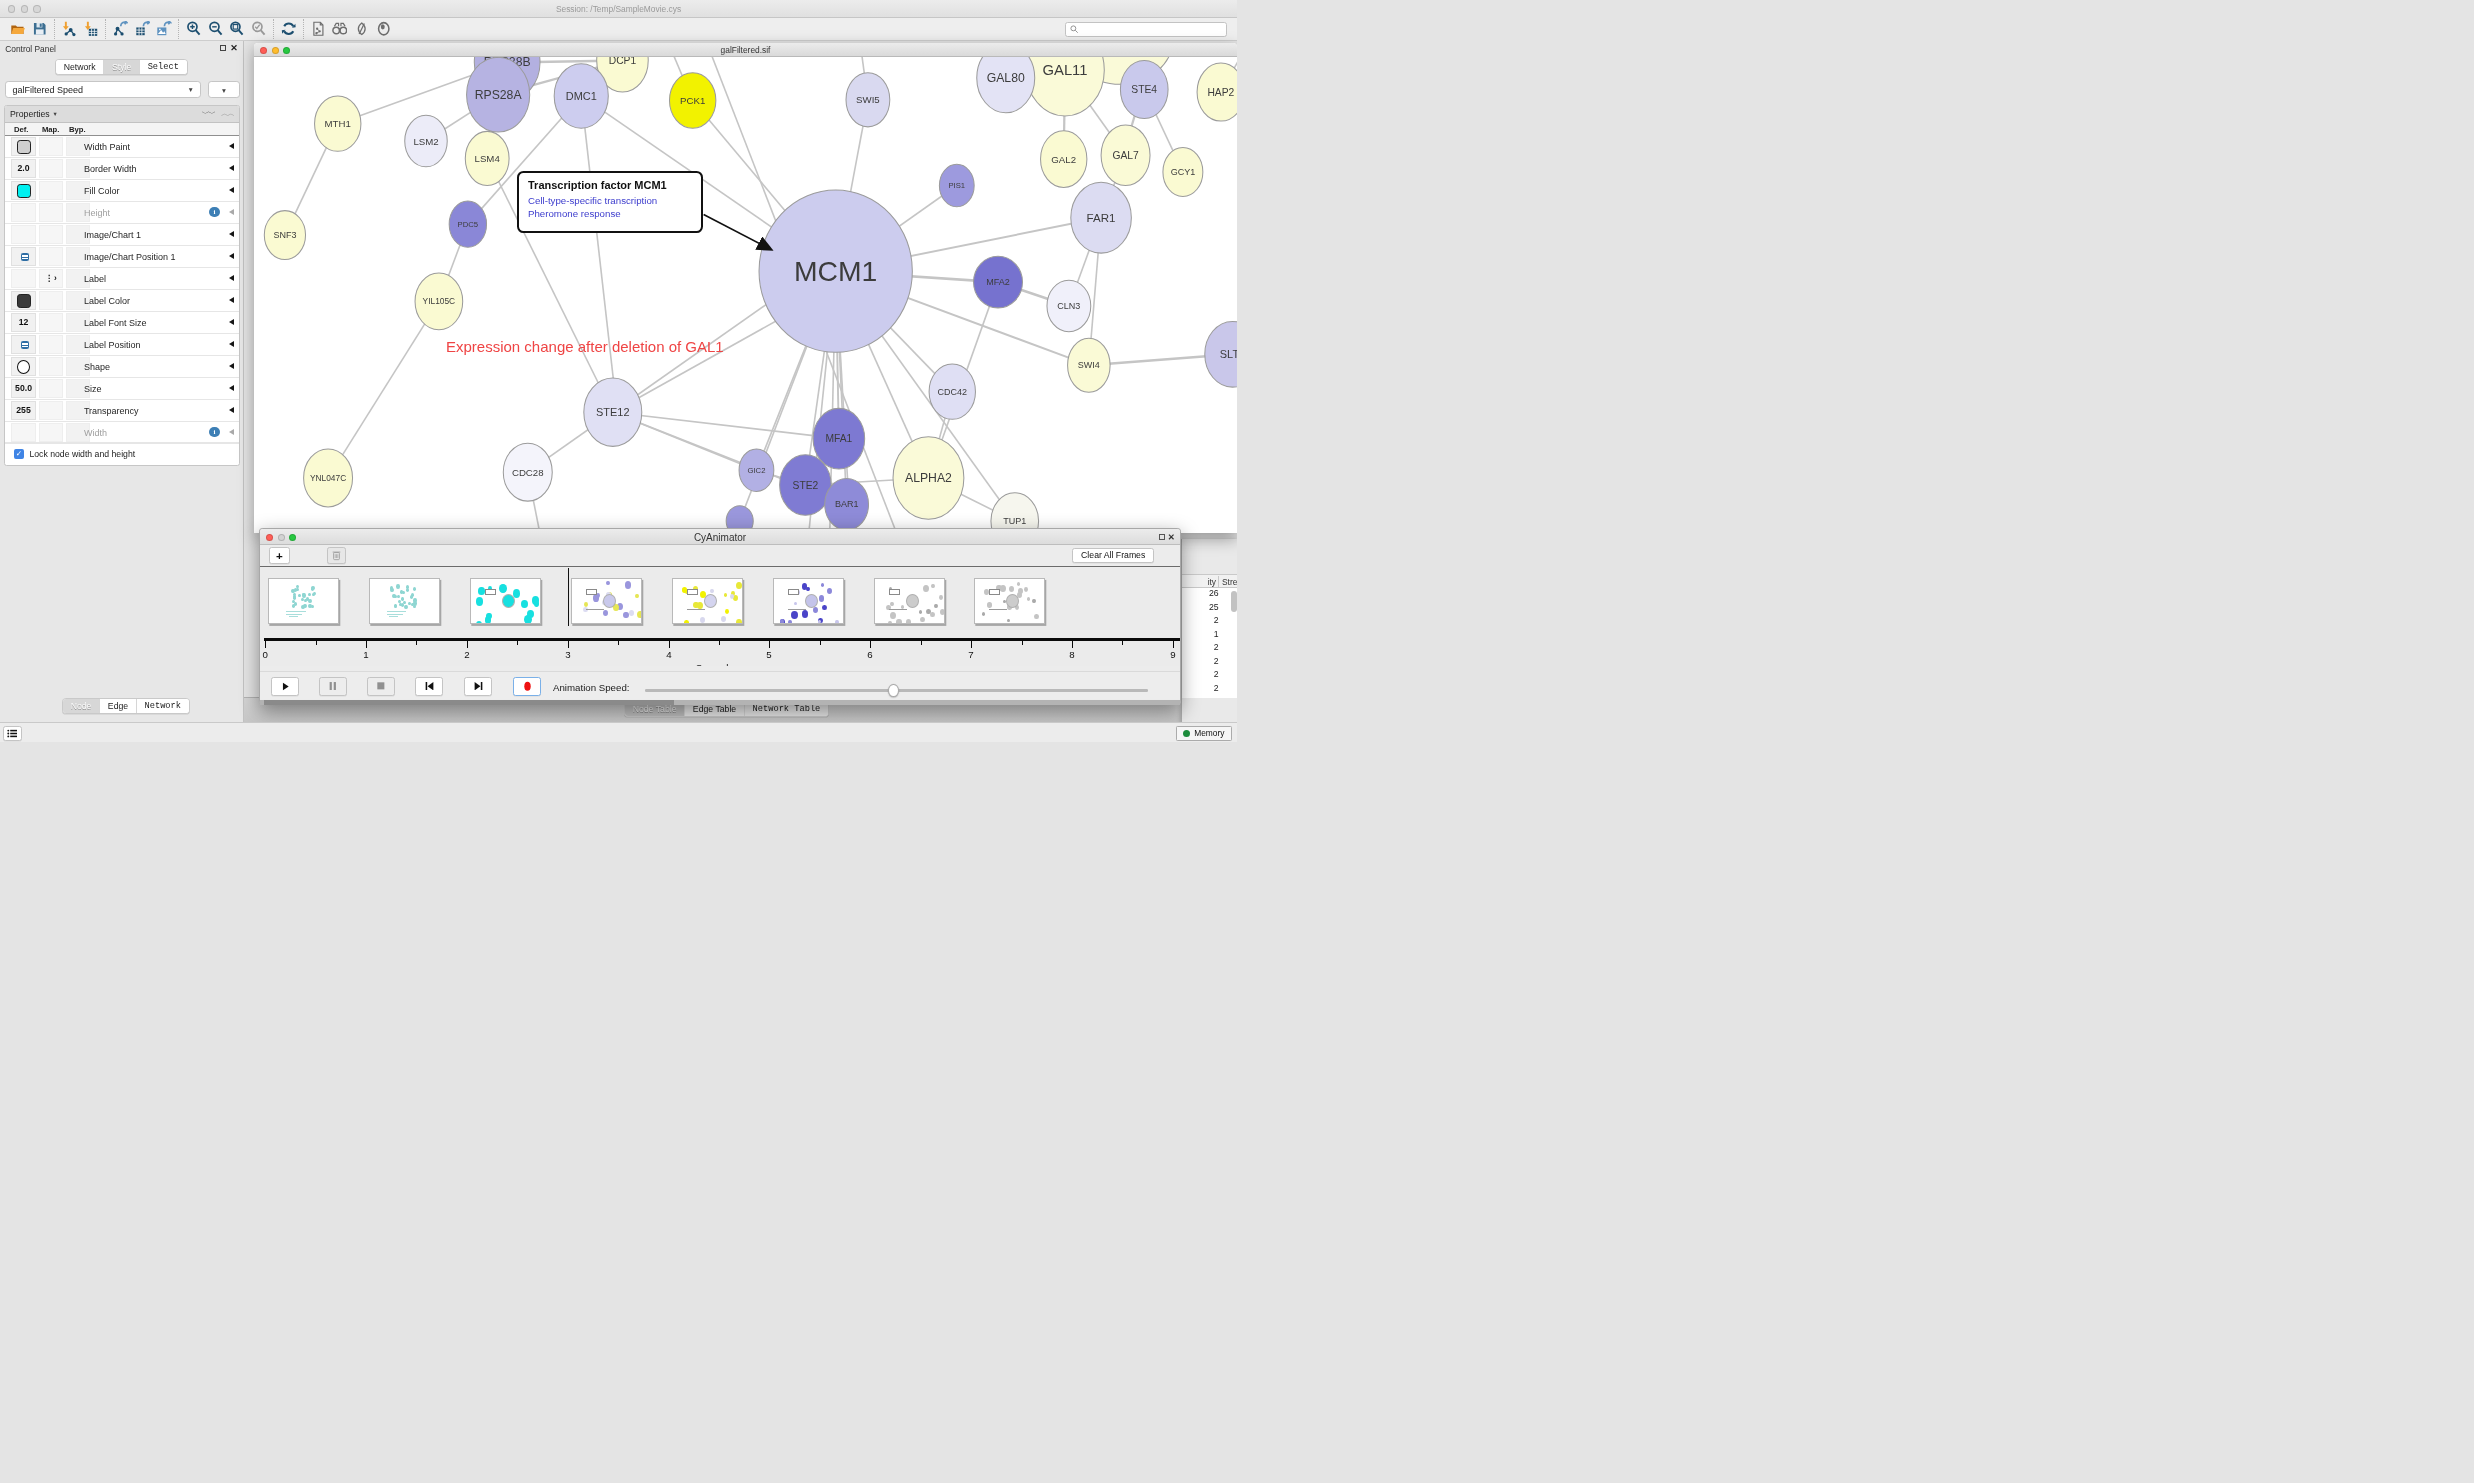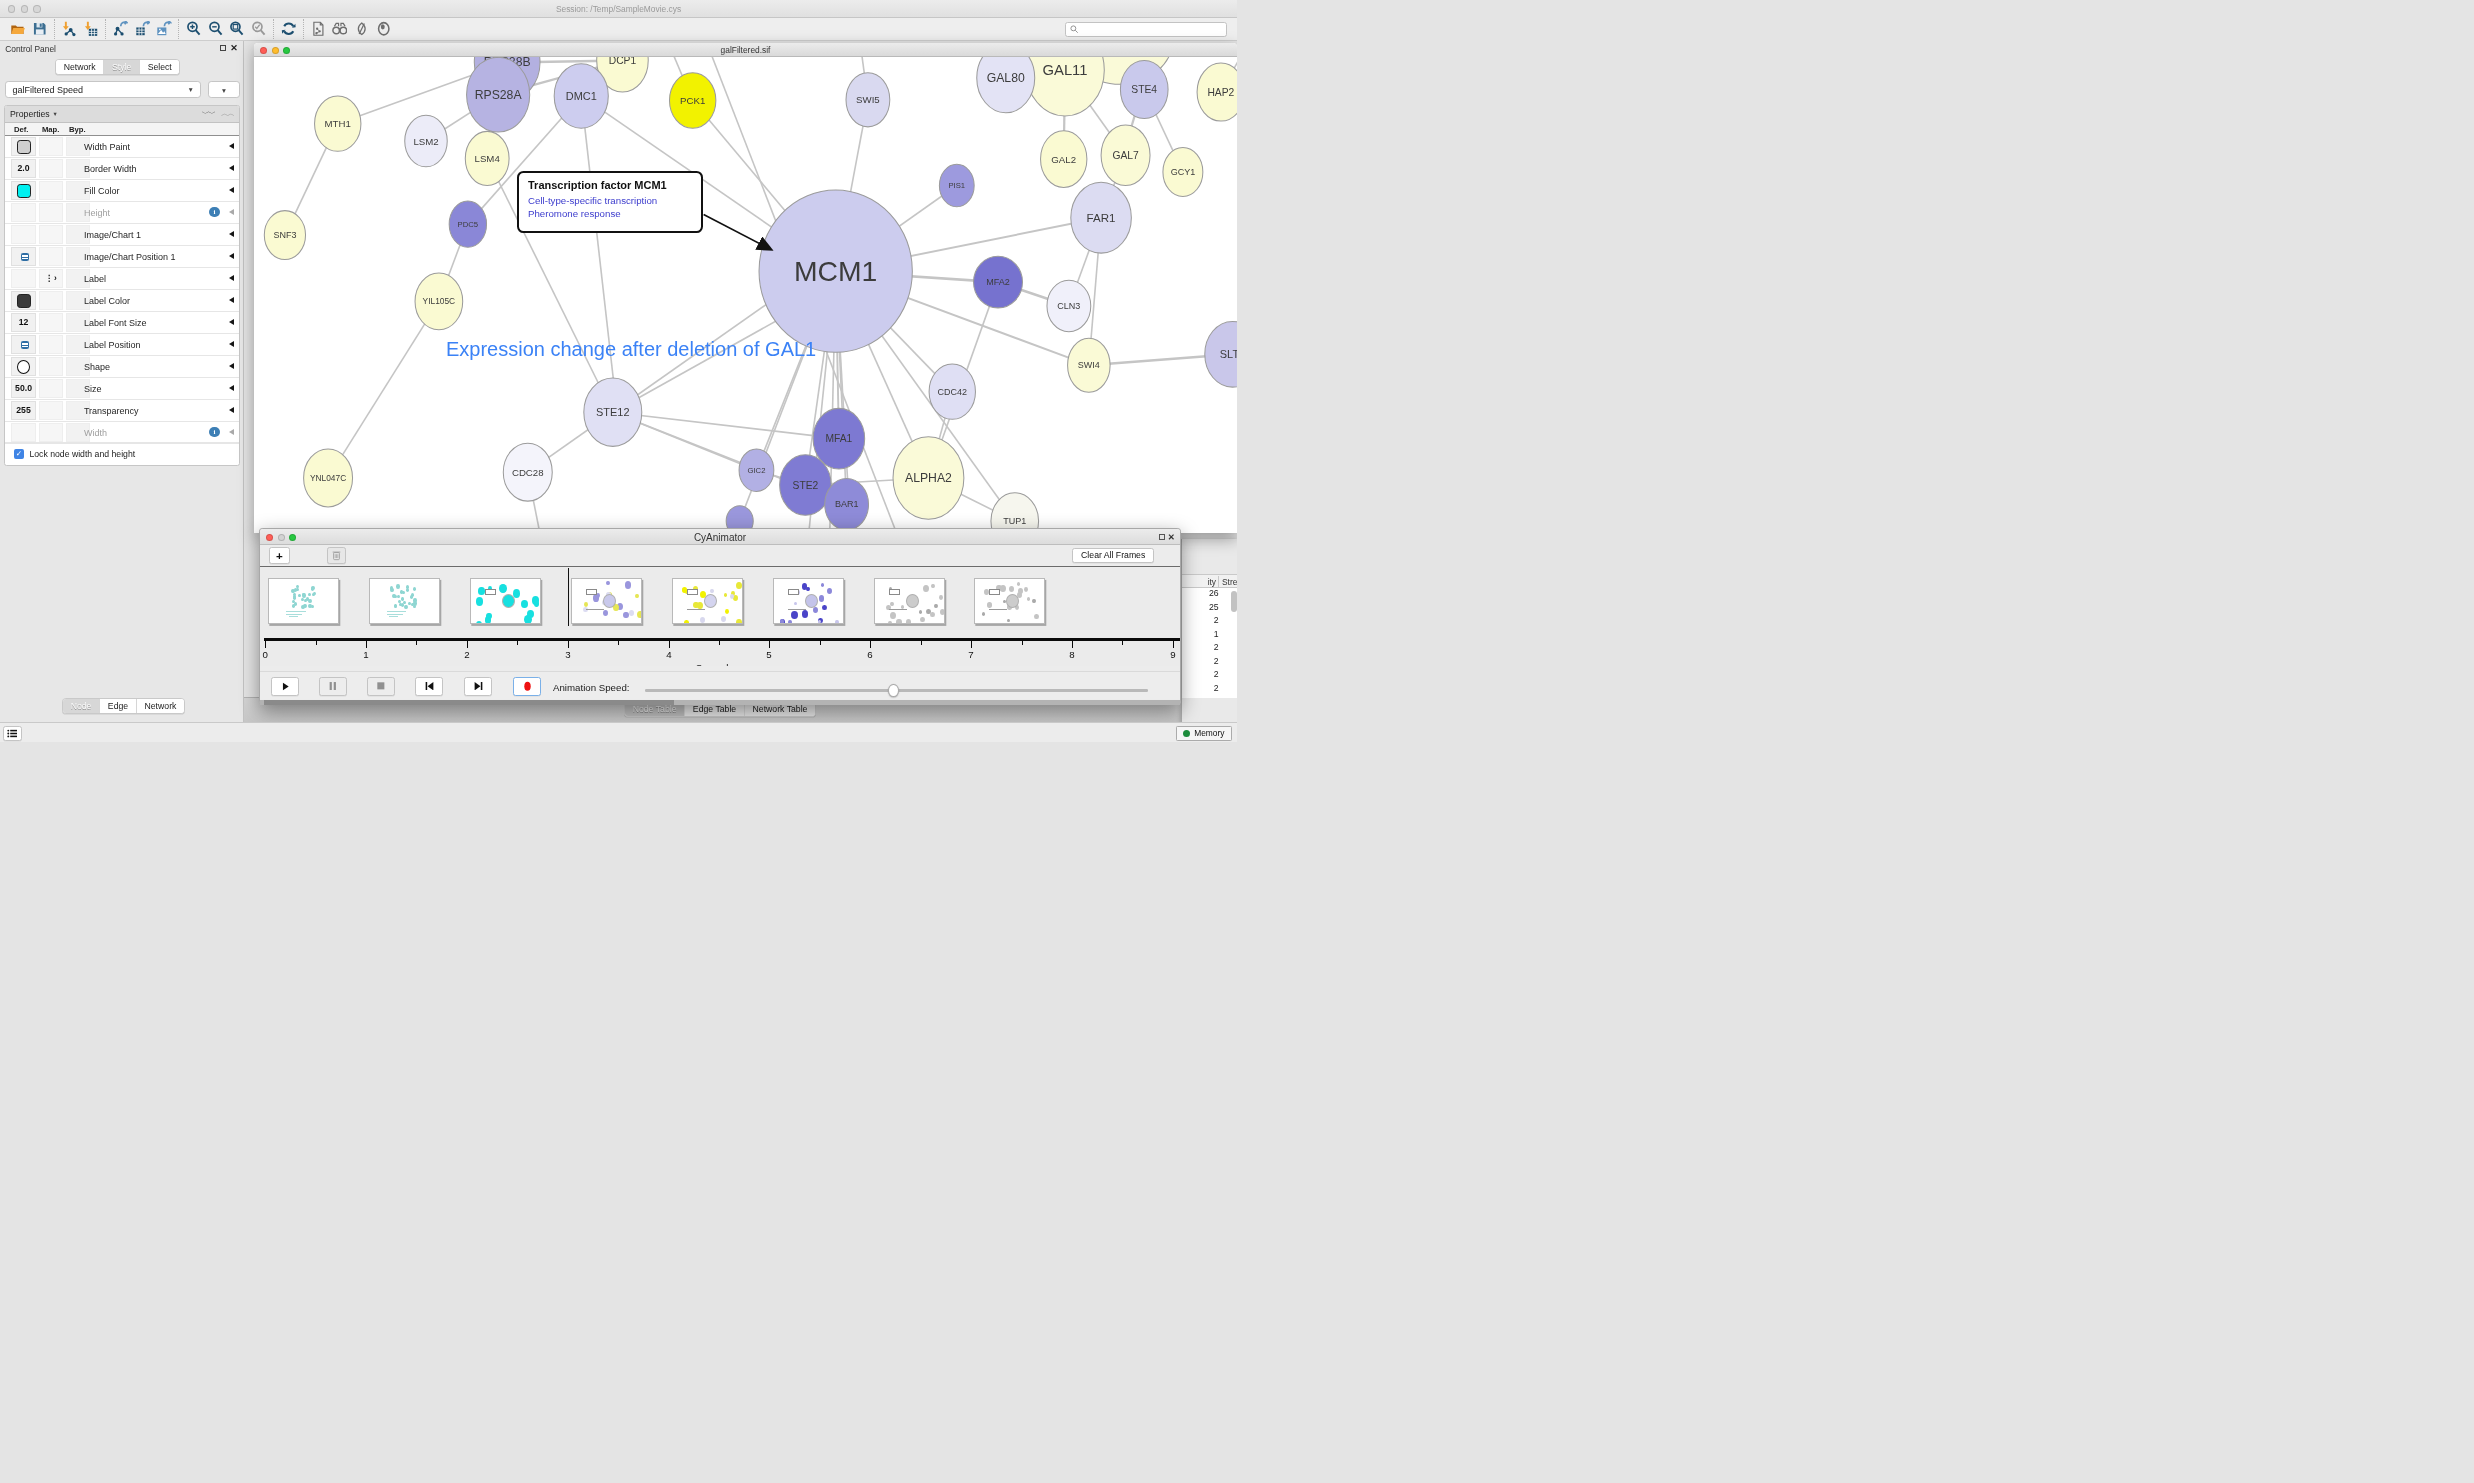--- a/index.html
+++ b/index.html
@@ -24,21 +24,21 @@
 
   
   #control-panel { position:absolute; left:0; top:41px; width:244px; height:681px;
     background:#e7e7e7; border-right:0.6px solid #c2c2c2; }
   #cp-header { position:absolute; left:5.2px; top:3.2px; font-size:8.4px; color:#333; }
   #cp-float { position:absolute; right:17px; top:3.9px; width:6.4px; height:6.4px; border:1px solid #444; }
   #cp-close { position:absolute; right:5.2px; top:1.9px; font-size:9px; font-weight:bold; color:#222; }
   .seg { display:flex; border:0.6px solid #c9c9c9; border-radius:3.9px; overflow:hidden; background:#fff;
     box-shadow:0 0.6px 0.6px rgba(0,0,0,.12); }
   .seg .s { padding:1.9px 7.7px; font-size:8.7px; color:#1c1c1c; background:#fff; border-right:0.6px solid #d6d6d6; }
-  .seg .s:last-child { border-right:none; }
+  .seg .s:last-child { border-right:none;font-family:Liberation Mono, monospace; }
   .seg .s.on { background:#d7d7d7; color:#fbfbfb; text-shadow:0 0.6px 0.6px rgba(0,0,0,.3); }
   #cp-tabs { position:absolute; left:55px; top:18px; }
   #style-select { position:absolute; left:5.2px; top:40px; width:196px; height:17.4px; background:#fff;
     border:0.6px solid #c6c6c6; border-radius:3.2px; font-size:9px; color:#1d1d1d; display:flex; align-items:center;
     padding:0 6.4px; justify-content:space-between; }
   #style-menu-btn { position:absolute; left:208px; top:40px; width:32px; height:17.4px; background:#fff;
     border:0.6px solid #c6c6c6; border-radius:3.2px; text-align:center; line-height:16px; color:#333; }
   .caret { font-size:6.4px; color:#444; }
   #props-box { position:absolute; left:3.9px; top:64px; width:236px; height:361px; background:#fff;
     border:0.6px solid #c6c6c6; border-radius:2.6px; overflow:hidden; }
@@ -98,21 +98,21 @@
     border-radius:3.9px 3.9px 0 0; box-shadow:0 5.2px 15.5px rgba(0,0,0,.35); }
   #net-titlebar { position:absolute; left:0; top:0; width:100%; height:14px;
     background:linear-gradient(#ececec,#d9d9d9); border-bottom:0.6px solid #b9b9b9; border-radius:3.9px 3.9px 0 0; }
   #net-titlebar .lights { top:3.9px; left:6.4px; gap:4.5px; }
   #net-titlebar .light { width:7px; height:7px; }
   #net-title { position:absolute; left:0; right:0; top:1.9px; text-align:center; font-size:8.4px; color:#333; }
   #net-canvas { position:absolute; left:0; top:14px; width:983px; height:476px; background:#fff; overflow:hidden; }
   #annotation { position:absolute; background:#fff; border:2.3px solid #111; border-radius:6.4px; padding:6.4px 9px; }
   #annotation .t { font-size:11px; font-weight:bold; color:#111; margin-bottom:3.9px; }
   #annotation .l { font-size:9.7px; color:#3c3ccd; margin-top:1.9px; }
-  #net-caption { position:absolute; font-size:20px; color:#3b82f6; white-space:nowrap; }
+  #net-caption { position:absolute; font-size:15px; color:#ef4444; white-space:nowrap; }
 
   
   #cya { position:absolute; left:259px; top:528px; width:922px; height:177px; background:#ececec;
     border:0.6px solid #a8a8a8; border-radius:3.2px; box-shadow:0 6.4px 19.3px rgba(0,0,0,.4); }
   #cya-titlebar { position:absolute; left:0; top:0; width:100%; height:16px;
     background:linear-gradient(#ececec,#dcdcdc); border-bottom:0.6px solid #bdbdbd; border-radius:3.2px 3.2px 0 0; }
   #cya-titlebar .lights { top:4.5px; left:6.4px; gap:4.5px; }
   #cya-titlebar .light { width:7px; height:7px; }
   #cya-title { position:absolute; left:0; right:0; top:2.6px; text-align:center; font-size:10px; color:#333; }
   #cya-float { position:absolute; right:15.5px; top:5.2px; width:5.8px; height:5.8px; border:1px solid #555; }

